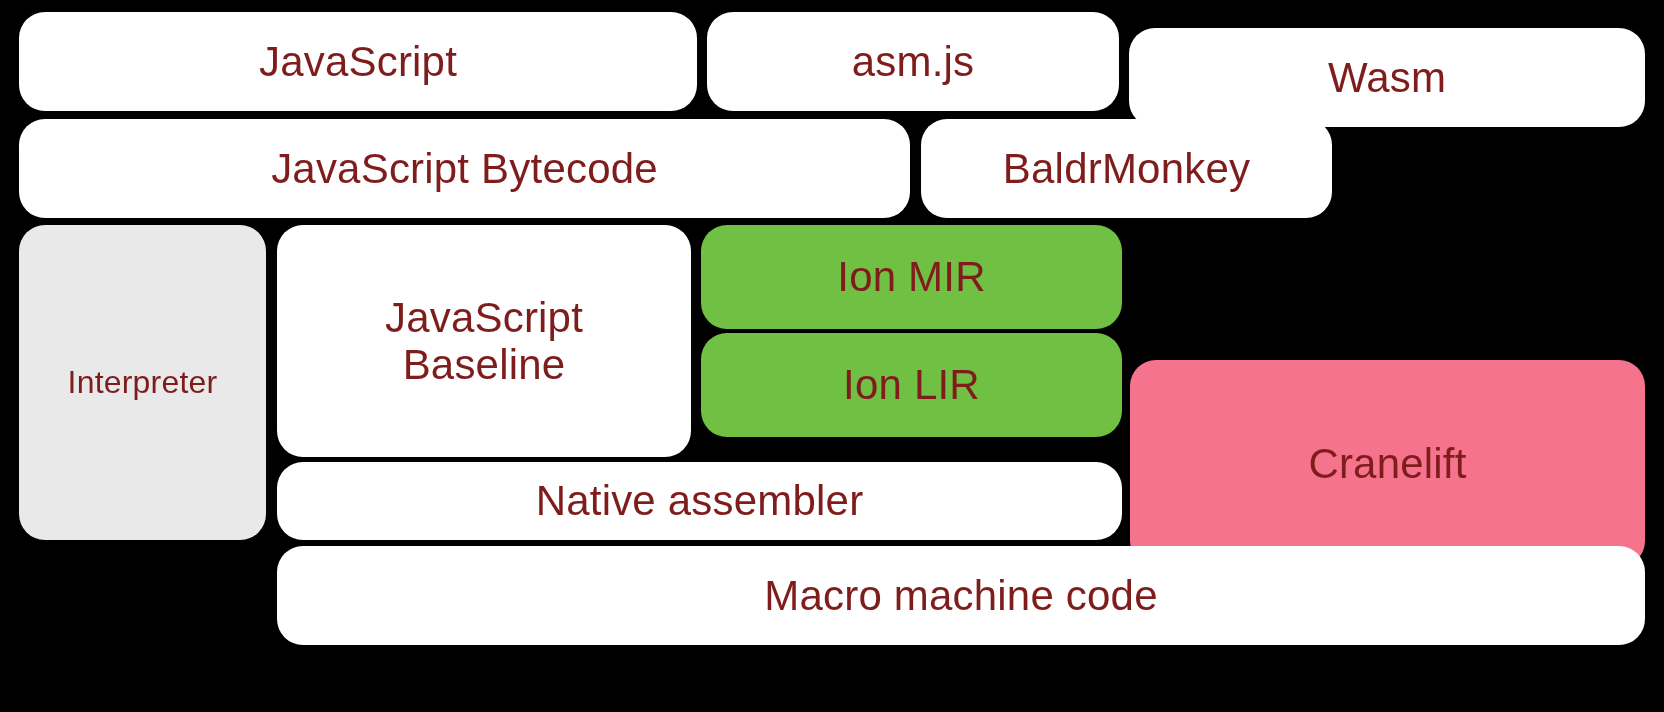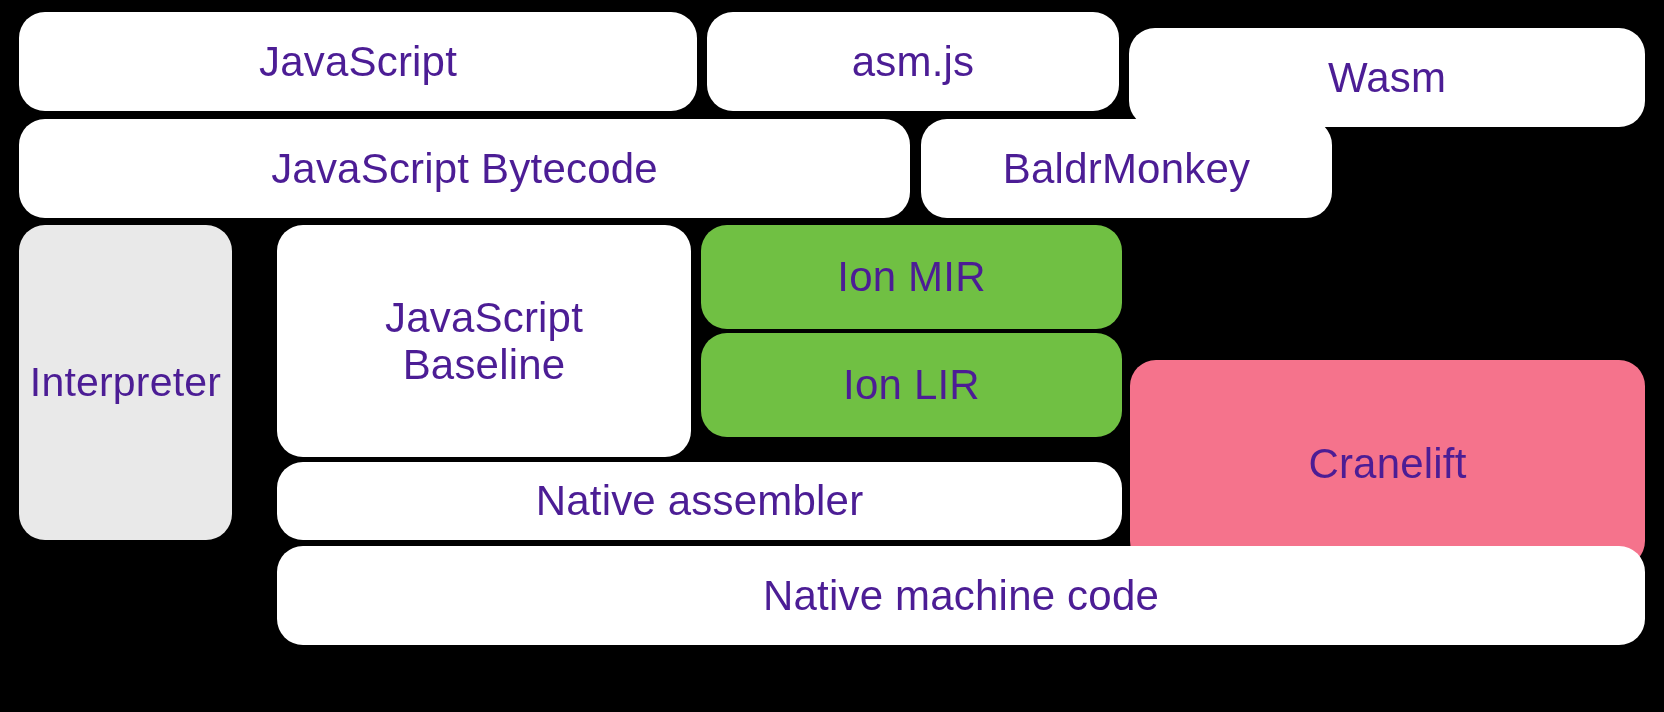--- a/index.html
+++ b/index.html
@@ -20,21 +20,21 @@
     background: #000000;
   }
   .node {
     position: absolute;
     box-sizing: border-box;
     border-radius: 26px;
     display: flex;
     align-items: center;
     justify-content: center;
     text-align: center;
-    color: #4c1d95;
+    color: #7f1d1d;
     font-size: 42px;
     line-height: 1.12;
     font-weight: 400;
     letter-spacing: 0.2px;
     padding: 0 10px;
     white-space: pre-line;
     user-select: none;
   }
   .fill-white { background: #ffffff; }
   .fill-gray  { background: #e9e9e9; }
@@ -44,21 +44,21 @@
   
   .n-javascript      { left: 19px;   top: 12px;  width: 678px;  height: 99px; }
   .n-asmjs           { left: 707px;  top: 12px;  width: 412px;  height: 99px; }
   .n-wasm            { left: 1129px; top: 28px;  width: 516px;  height: 99px; }
 
   
   .n-js-bytecode     { left: 19px;   top: 119px; width: 891px;  height: 99px; }
   .n-baldrmonkey     { left: 921px;  top: 119px; width: 411px;  height: 99px; }
 
   
-  .n-interpreter     { left: 19px;   top: 225px; width: 213px;  height: 315px; font-size: 41px; }
+  .n-interpreter     { left: 19px;   top: 225px; width: 247px;  height: 315px; font-size: 32px; }
   .n-js-baseline     { left: 277px;  top: 225px; width: 414px;  height: 232px; }
   .n-ion-mir         { left: 701px;  top: 225px; width: 421px;  height: 104px; }
   .n-ion-lir         { left: 701px;  top: 333px; width: 421px;  height: 104px; }
   .n-macro-assembler { left: 277px;  top: 462px; width: 845px;  height: 78px; }
   .n-cranelift       { left: 1130px; top: 333px; width: 515px;  height: 207px; }
 
   
   .n-native-code     { left: 277px;  top: 546px; width: 1368px; height: 99px; }
 </style>
 </head>
@@ -82,15 +82,15 @@
 Baseline</div>
 
   <div class="node fill-green n-ion-mir">Ion MIR</div>
 
   <div class="node fill-green n-ion-lir">Ion LIR</div>
 
   <div class="node fill-white n-macro-assembler">Native assembler</div>
 
   <div class="node fill-pink n-cranelift">Cranelift</div>
 
-  <div class="node fill-white n-native-code">Native machine code</div>
+  <div class="node fill-white n-native-code">Macro machine code</div>
 
 </div>
 
 </body></html>

